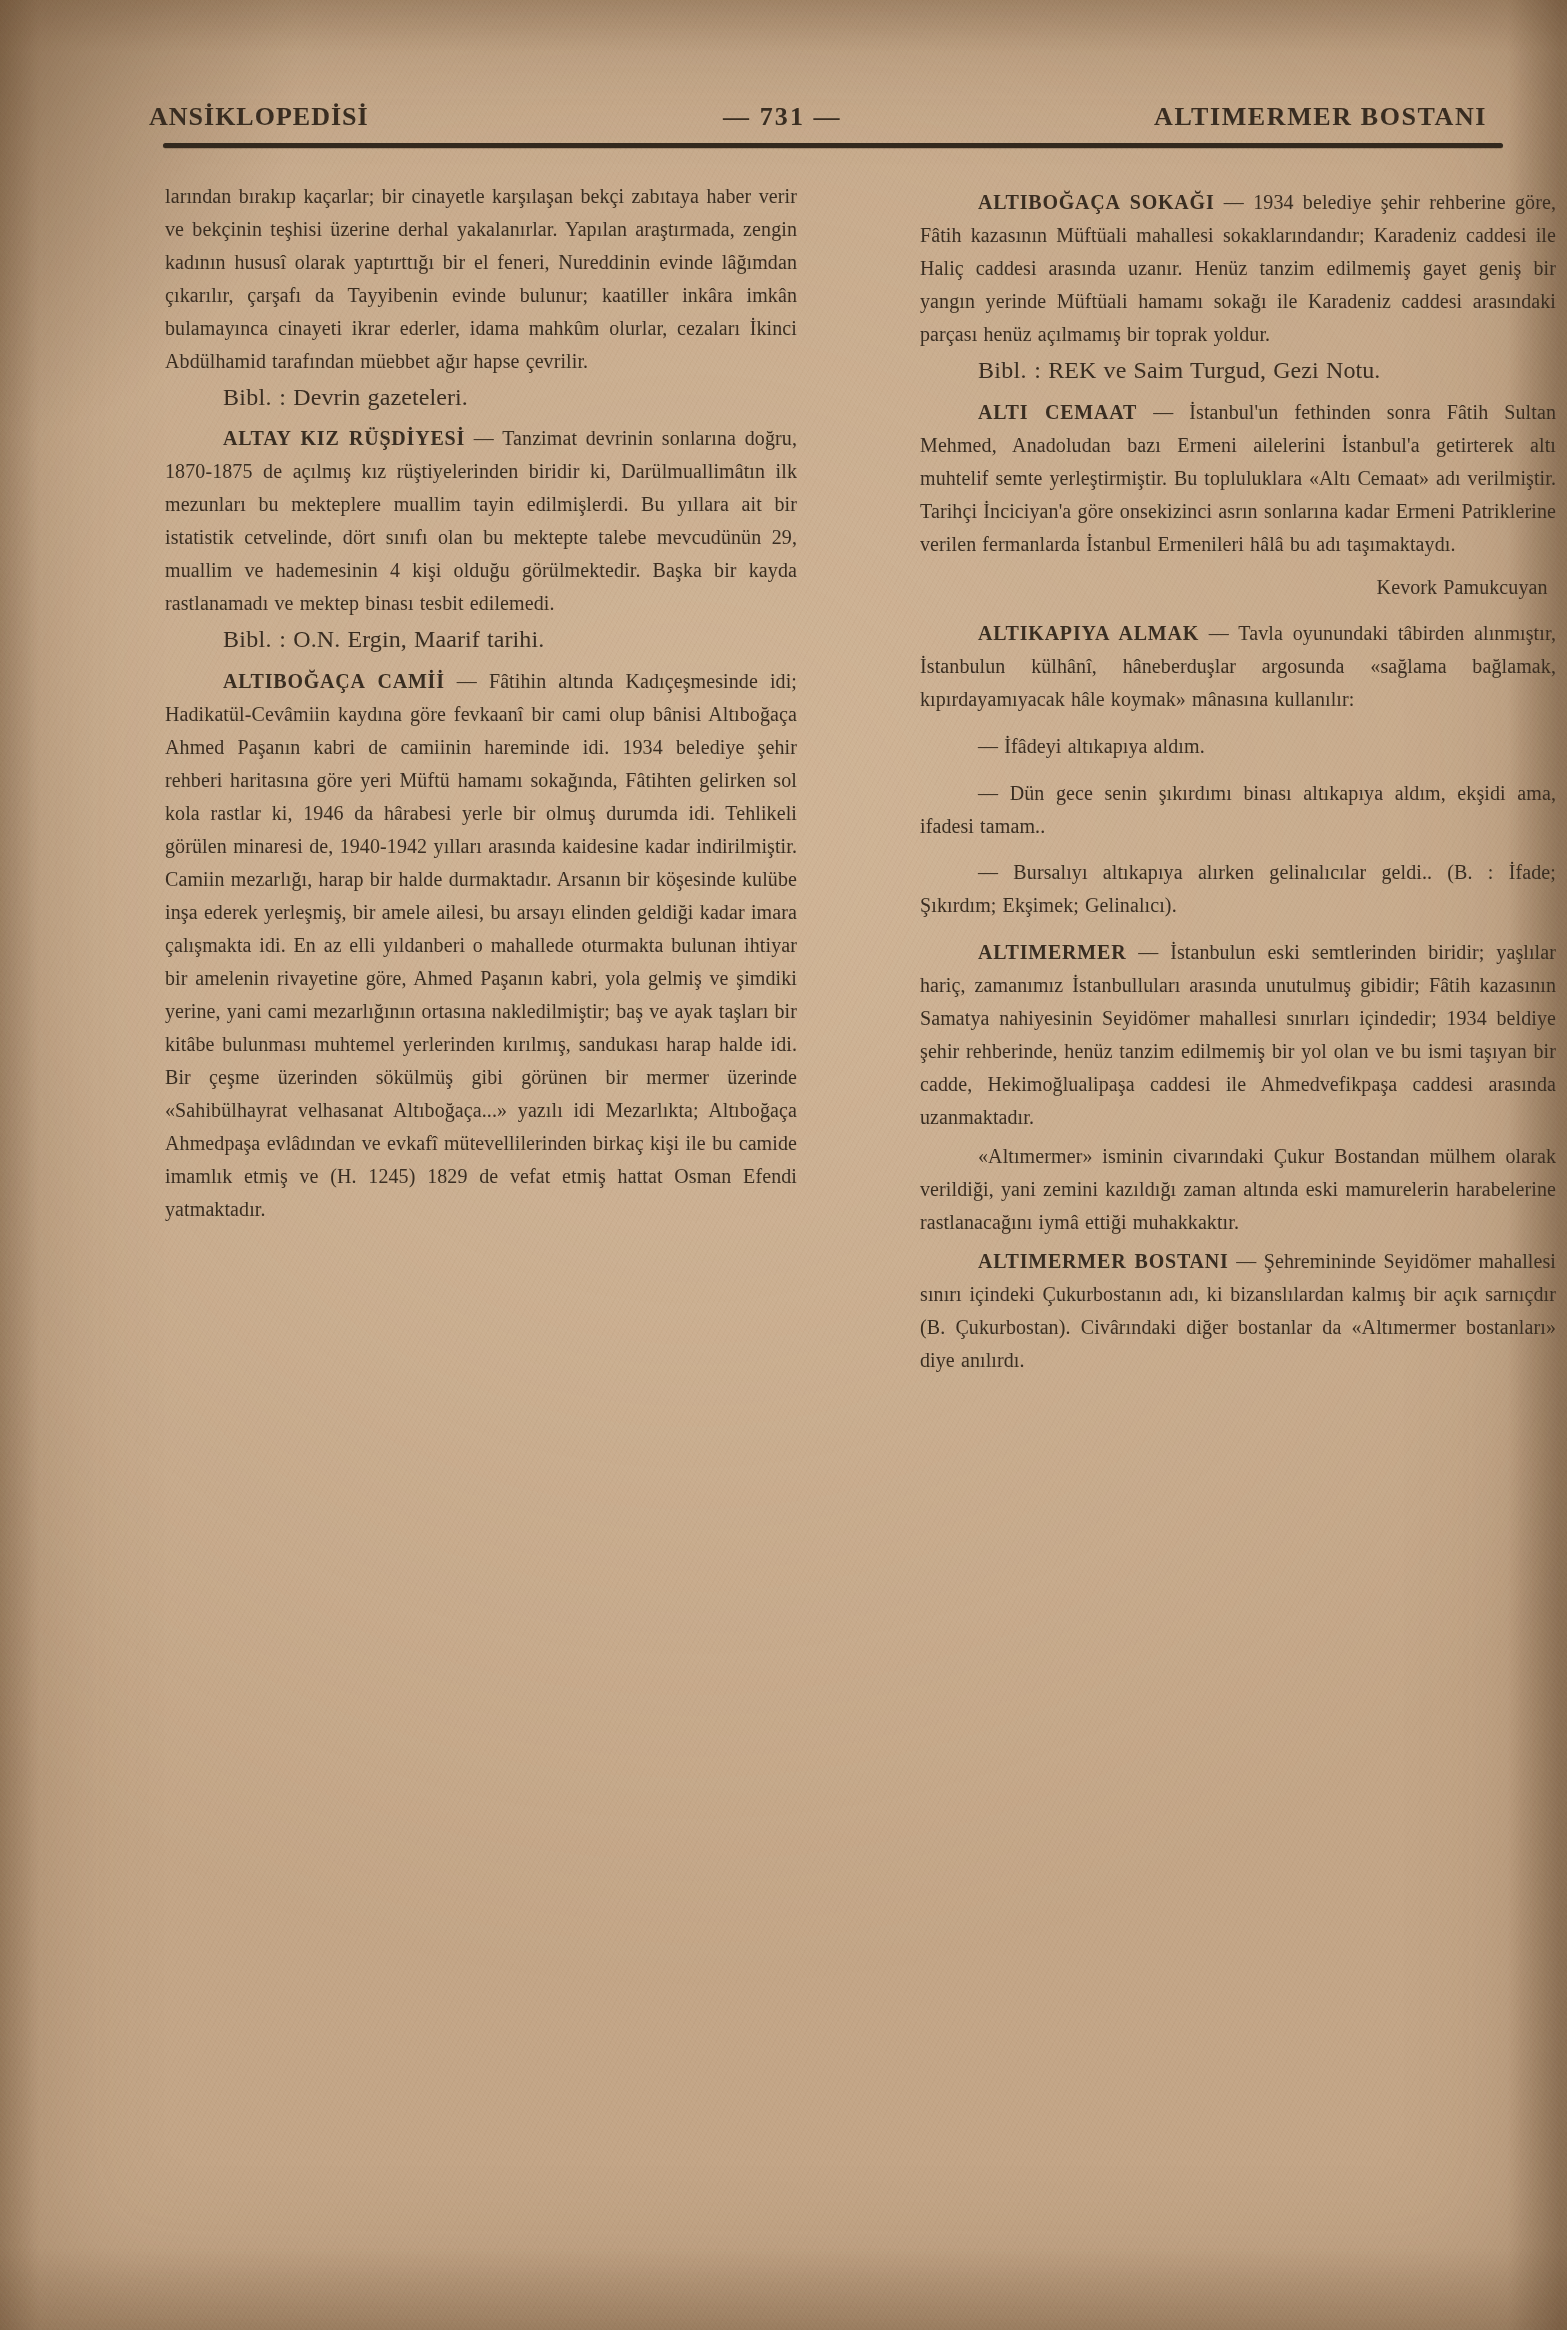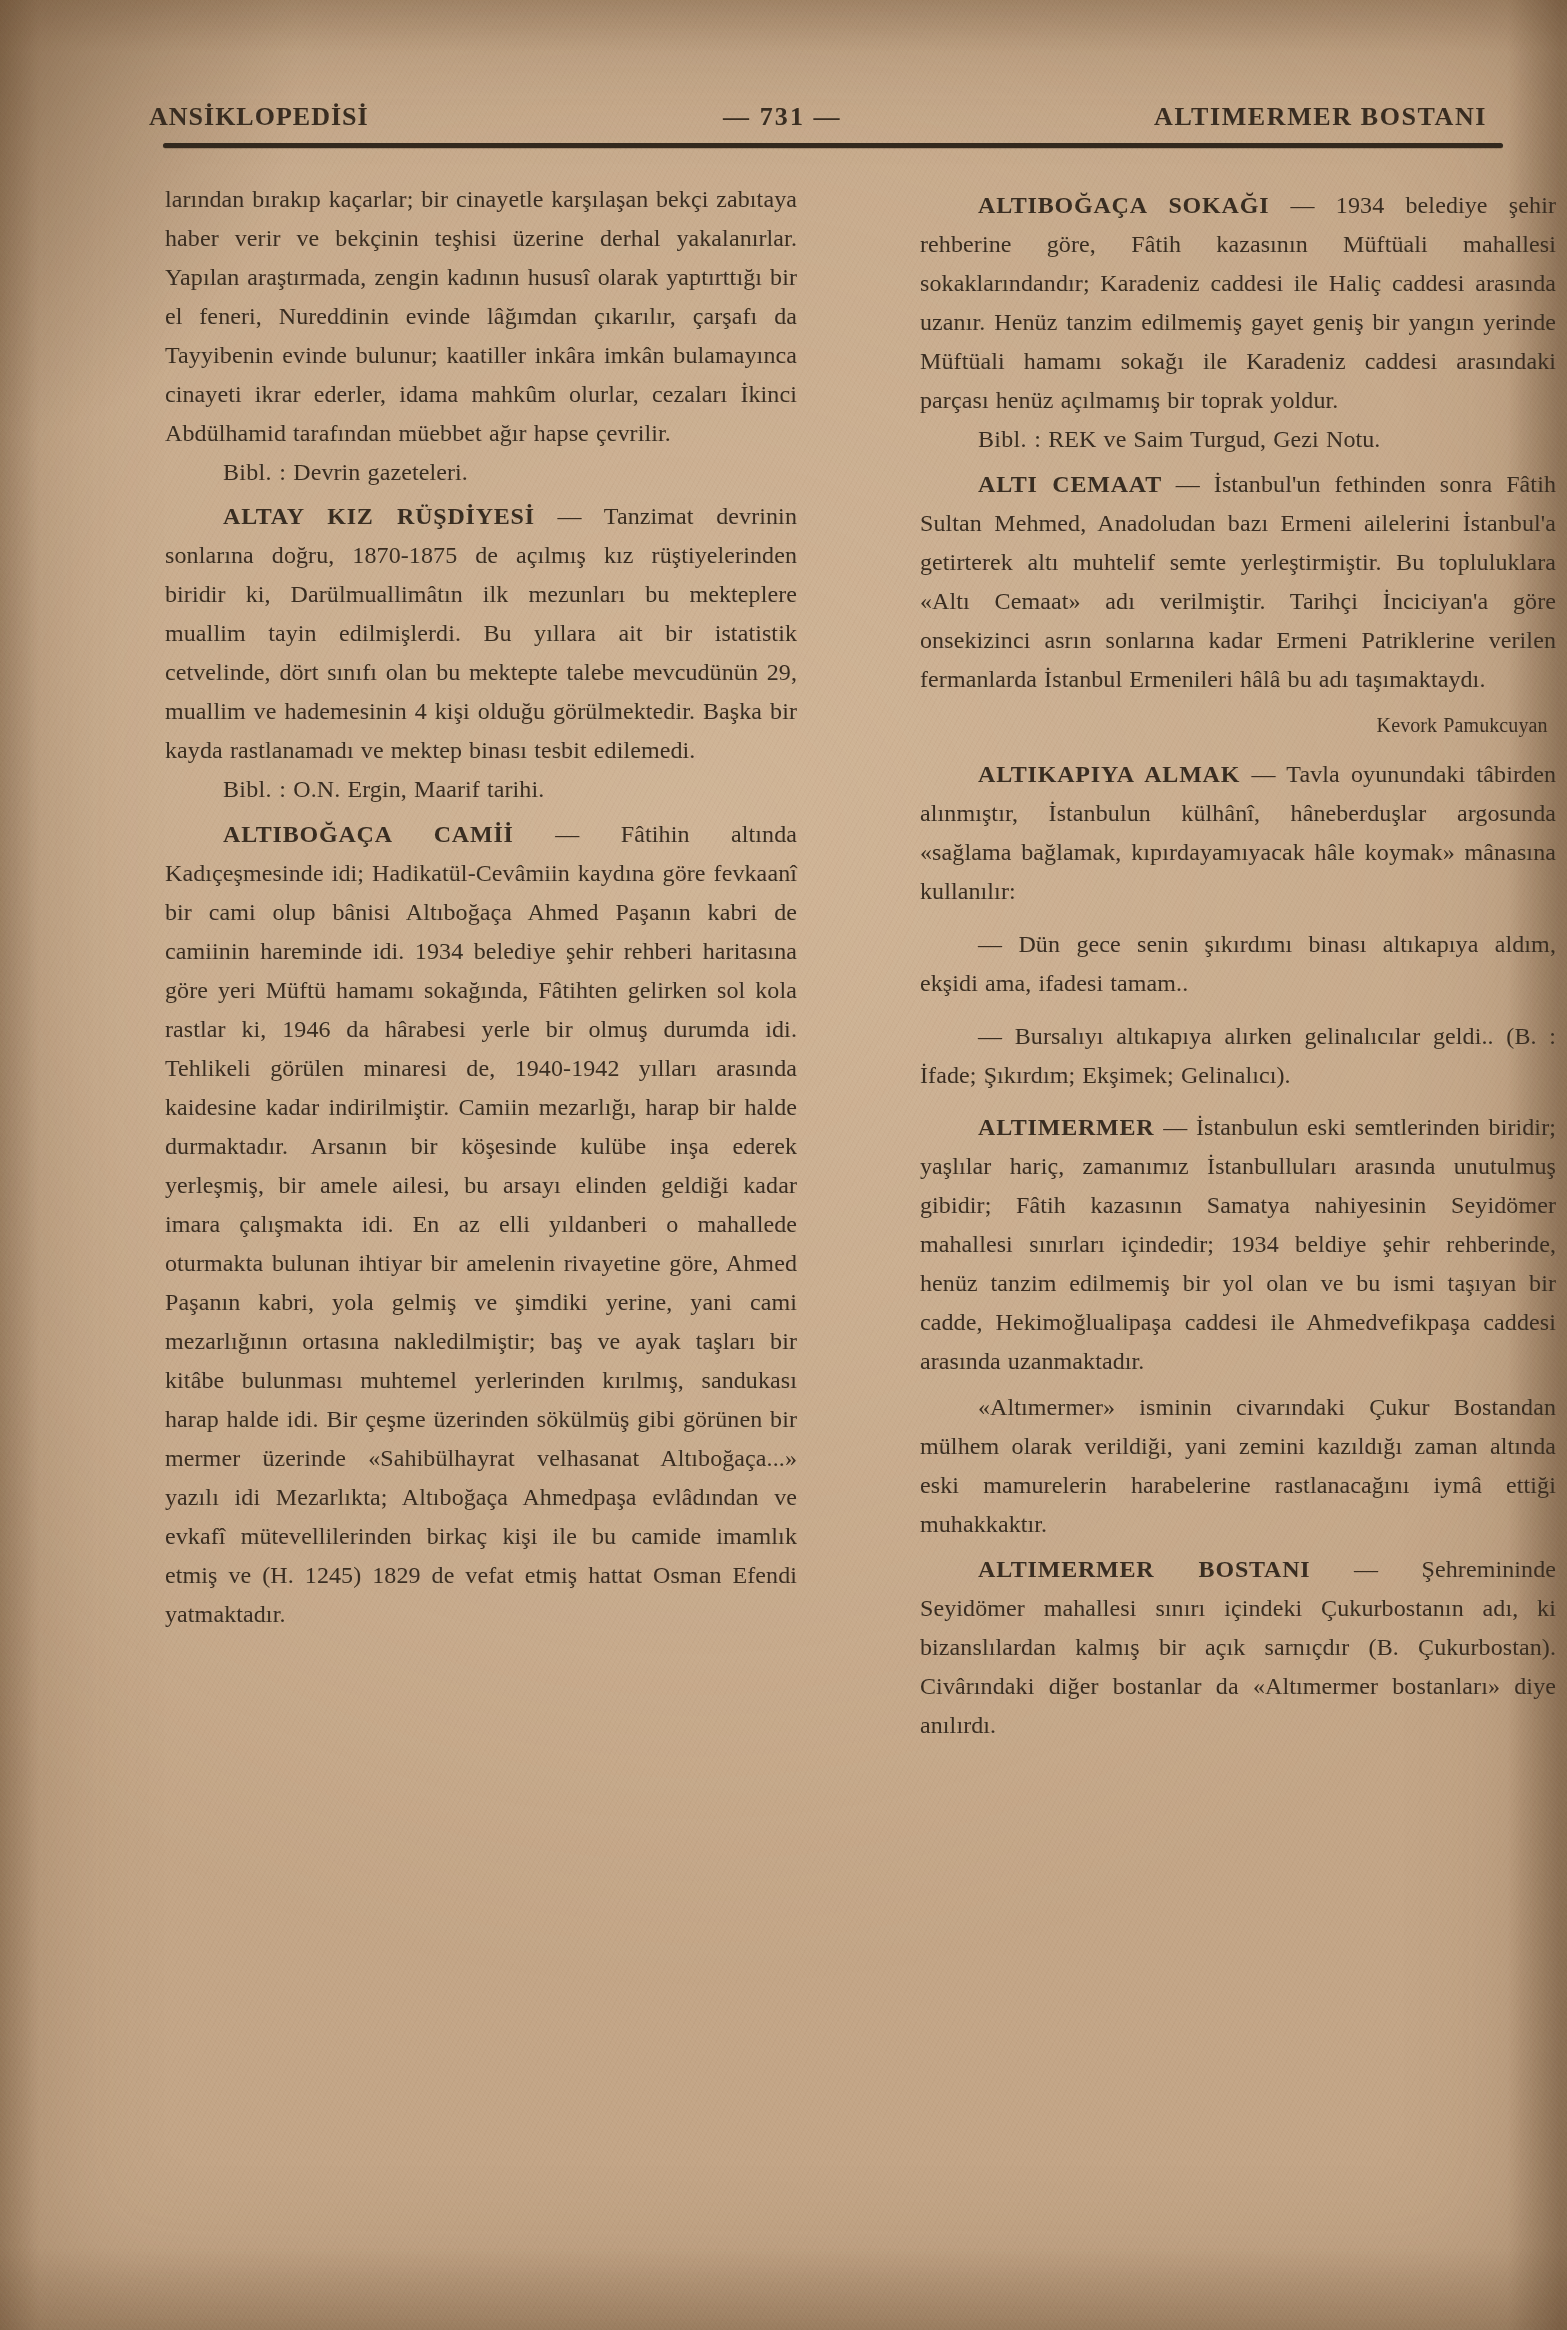--- a/index.html
+++ b/index.html
@@ -47,21 +47,21 @@
     box-shadow:0 0.5px 0 rgba(60,40,20,0.4);
   }
 
   .cols{position:absolute;top:180px;left:0;width:1568px;}
   .col{position:absolute;top:0;}
   .col-left{left:165px;width:632px;}
   .col-right{left:920px;width:636px;}
 
   p.blk{
     margin:0;
-    font-size:24px;line-height:39px;
+    font-size:20px;line-height:33px;
     letter-spacing:0.1px;word-spacing:1px;
     text-align:justify;
   }
   p.blk.ind{text-indent:58px;margin-top:6.3px;}
   p.blk b{font-weight:700;letter-spacing:0.8px;}
   p.bibl{
     font-size:24px;line-height:38px;
     text-indent:58px;margin:0 0 1px;
   }
   .bibl-label{letter-spacing:0.3px;}
@@ -95,20 +95,21 @@
       <p class="blk para ind"><b>ALTAY KIZ RÜŞDİYESİ</b> — Tanzimat devrinin sonlarına doğru, 1870-1875 de açılmış kız rüştiyelerinden biridir ki, Darülmuallimâtın ilk mezunları bu mekteplere muallim tayin edilmişlerdi. Bu yıllara ait bir istatistik cetvelinde, dört sınıfı olan bu mektepte talebe mevcudünün 29, muallim ve hademesinin 4 kişi olduğu görülmektedir. Başka bir kayda rastlanamadı ve mektep binası tesbit edilemedi.</p>
       <p class="blk bibl"><span class="bibl-label">Bibl. :</span> O.N. Ergin, Maarif tarihi.</p>
       <p class="blk para ind"><b>ALTIBOĞAÇA CAMİİ</b> — Fâtihin altında Kadıçeşmesinde idi; Hadikatül-Cevâmiin kaydına göre fevkaanî bir cami olup bânisi Altıboğaça Ahmed Paşanın kabri de camiinin hareminde idi. 1934 belediye şehir rehberi haritasına göre yeri Müftü hamamı sokağında, Fâtihten gelirken sol kola rastlar ki, 1946 da hârabesi yerle bir olmuş durumda idi. Tehlikeli görülen minaresi de, 1940-1942 yılları arasında kaidesine kadar indirilmiştir. Camiin mezarlığı, harap bir halde durmaktadır. Arsanın bir köşesinde kulübe inşa ederek yerleşmiş, bir amele ailesi, bu arsayı elinden geldiği kadar imara çalışmakta idi. En az elli yıldanberi o mahallede oturmakta bulunan ihtiyar bir amelenin rivayetine göre, Ahmed Paşanın kabri, yola gelmiş ve şimdiki yerine, yani cami mezarlığının ortasına nakledilmiştir; baş ve ayak taşları bir kitâbe bulunması muhtemel yerlerinden kırılmış, sandukası harap halde idi. Bir çeşme üzerinden sökülmüş gibi görünen bir mermer üzerinde «Sahibülhayrat velhasanat Altıboğaça...» yazılı idi Mezarlıkta; Altıboğaça Ahmedpaşa evlâdından ve evkafî mütevellilerinden birkaç kişi ile bu camide imamlık etmiş ve (H. 1245) 1829 de vefat etmiş hattat Osman Efendi yatmaktadır.</p>
     </section>
   <section class="col col-right">
       <p class="blk para ind"><b>ALTIBOĞAÇA SOKAĞI</b> — 1934 belediye şehir rehberine göre, Fâtih kazasının Müftüali mahallesi sokaklarındandır; Karadeniz caddesi ile Haliç caddesi arasında uzanır. Henüz tanzim edilmemiş gayet geniş bir yangın yerinde Müftüali hamamı sokağı ile Karadeniz caddesi arasındaki parçası henüz açılmamış bir toprak yoldur.</p>
       <p class="blk bibl"><span class="bibl-label">Bibl. :</span> REK ve Saim Turgud, Gezi Notu.</p>
       <p class="blk para ind"><b>ALTI CEMAAT</b> — İstanbul'un fethinden sonra Fâtih Sultan Mehmed, Anadoludan bazı Ermeni ailelerini İstanbul'a getirterek altı muhtelif semte yerleştirmiştir. Bu topluluklara «Altı Cemaat» adı verilmiştir. Tarihçi İnciciyan'a göre onsekizinci asrın sonlarına kadar Ermeni Patriklerine verilen fermanlarda İstanbul Ermenileri hâlâ bu adı taşımaktaydı.</p>
       <p class="blk signature">Kevork Pamukcuyan</p>
       <p class="blk para ind"><b>ALTIKAPIYA ALMAK</b> — Tavla oyunundaki tâbirden alınmıştır, İstanbulun külhânî, hâneberduşlar argosunda «sağlama bağlamak, kıpırdayamıyacak hâle koymak» mânasına kullanılır:</p>
+      <p class="blk dialog">— İfâdeyi altıkapıya aldım.</p>
       <p class="blk dialog">— Dün gece senin şıkırdımı binası altıkapıya aldım, ekşidi ama, ifadesi tamam..</p>
       <p class="blk dialog">— Bursalıyı altıkapıya alırken gelinalıcılar geldi.. (B. : İfade; Şıkırdım; Ekşimek; Gelinalıcı).</p>
       <p class="blk para ind"><b>ALTIMERMER</b> — İstanbulun eski semtlerinden biridir; yaşlılar hariç, zamanımız İstanbulluları arasında unutulmuş gibidir; Fâtih kazasının Samatya nahiyesinin Seyidömer mahallesi sınırları içindedir; 1934 beldiye şehir rehberinde, henüz tanzim edilmemiş bir yol olan ve bu ismi taşıyan bir cadde, Hekimoğlualipaşa caddesi ile Ahmedvefikpaşa caddesi arasında uzanmaktadır.</p>
       <p class="blk para ind">«Altımermer» isminin civarındaki Çukur Bostandan mülhem olarak verildiği, yani zemini kazıldığı zaman altında eski mamurelerin harabelerine rastlanacağını iymâ ettiği muhakkaktır.</p>
       <p class="blk para ind"><b>ALTIMERMER BOSTANI</b> — Şehremininde Seyidömer mahallesi sınırı içindeki Çukurbostanın adı, ki bizanslılardan kalmış bir açık sarnıçdır (B. Çukurbostan). Civârındaki diğer bostanlar da «Altımermer bostanları» diye anılırdı.</p>
     </section>
 </main>
 
 
 </body></html>

